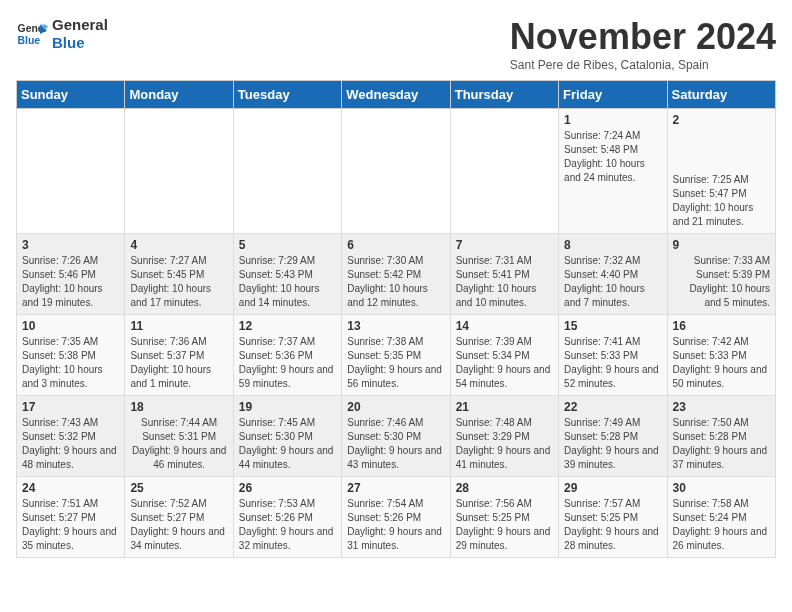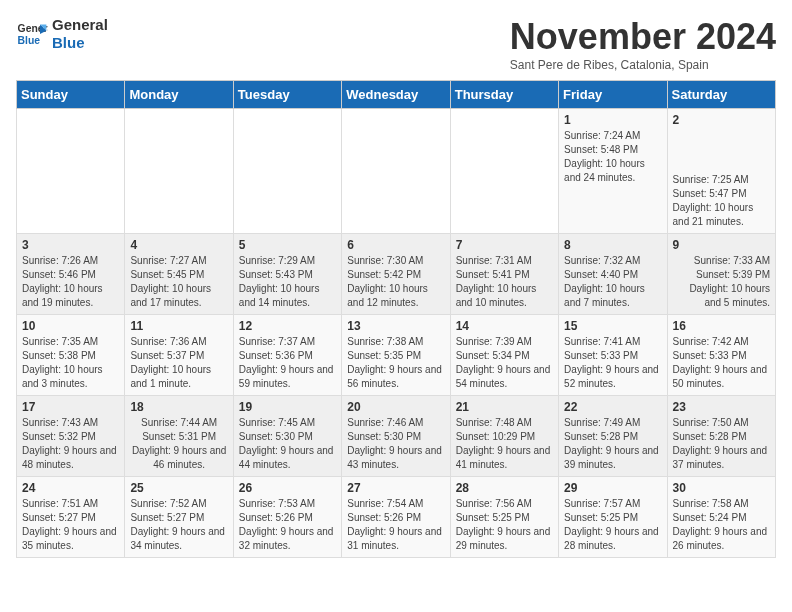--- a/index.html
+++ b/index.html
@@ -242,21 +242,21 @@
         </td>
         <td>
           <span class="day-number">20</span>
           <div class="day-info" style="white-space: pre-line;">Sunrise: 7:46 AM
 Sunset: 5:30 PM
 Daylight: 9 hours and 43 minutes.</div>
         </td>
         <td>
           <span class="day-number">21</span>
           <div class="day-info" style="white-space: pre-line;">Sunrise: 7:48 AM
-Sunset: 10:29 PM
+Sunset: 3:29 PM
 Daylight: 9 hours and 41 minutes.</div>
         </td>
         <td>
           <span class="day-number">22</span>
           <div class="day-info" style="white-space: pre-line;">Sunrise: 7:49 AM
 Sunset: 5:28 PM
 Daylight: 9 hours and 39 minutes.</div>
         </td>
         <td>
           <span class="day-number">23</span>

